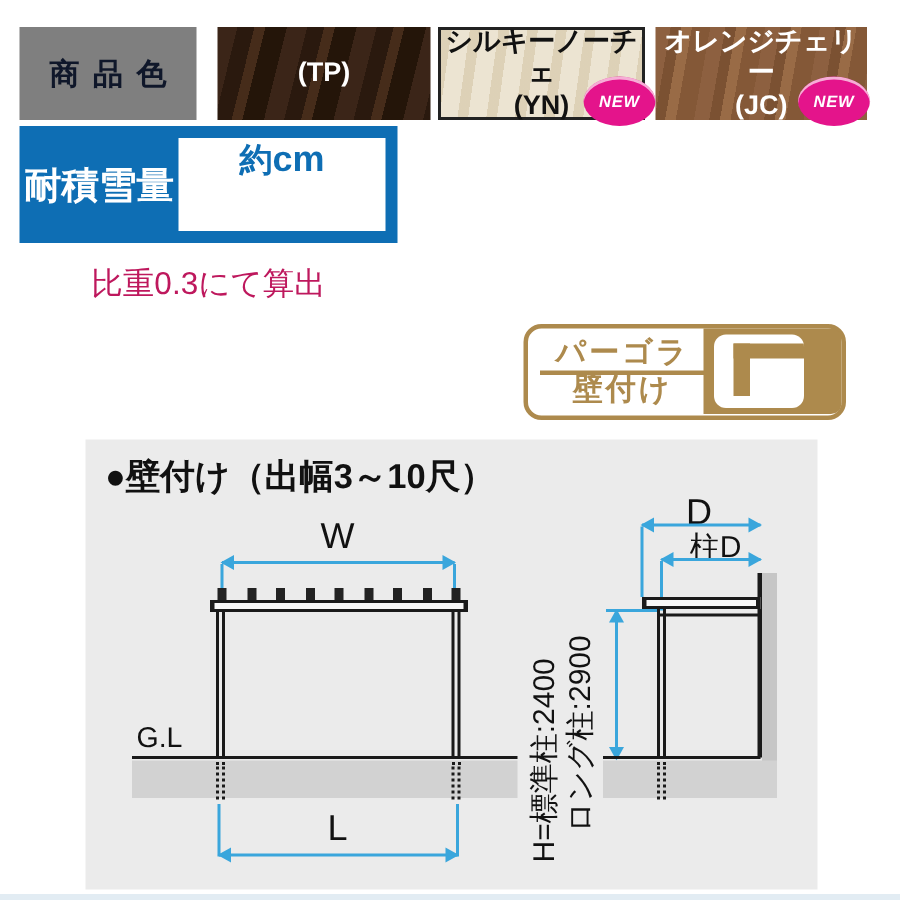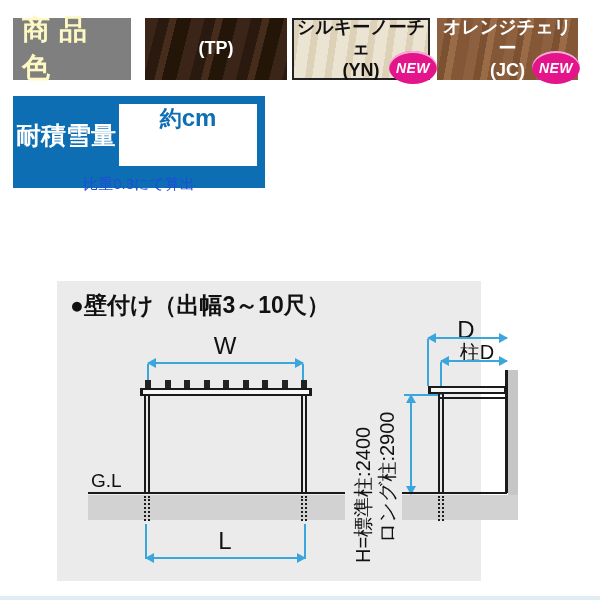--- a/index.html
+++ b/index.html
@@ -8,61 +8,61 @@
     --line:#1a1a1a;
   }
   *{margin:0;padding:0;box-sizing:border-box;}
   html,body{background:#fff;}
   body{font-family:"Liberation Sans","DejaVu Sans",sans-serif;}
   #app{position:relative;width:600px;height:600px;background:#fff;overflow:hidden;}
   .abs{position:absolute;}
 
   
   .label-box{left:13px;top:18px;width:118px;height:62px;background:var(--label-gray);
-    color:#fef9c3;font-size:28px;font-weight:bold;display:flex;align-items:center;justify-content:center;
+    color:#0f172a;font-size:20px;font-weight:bold;display:flex;align-items:center;justify-content:center;
     letter-spacing:9px;padding-left:9px;}
   .swatch{top:18px;height:62px;display:flex;flex-direction:column;align-items:center;justify-content:center;
     font-weight:bold;font-size:18px;line-height:1.2;text-align:center;}
   .swatch-tp{left:145px;width:142px;color:#fff;
     background:repeating-linear-gradient(104deg,#3b2518 0 13px,#2a190e 13px 24px,#462c1a 24px 31px,#241509 31px 45px);}
   .swatch-yn{left:292px;width:138px;color:#111;border:2px solid #222;
     background:#ece4d2;
     background-image:repeating-linear-gradient(98deg,rgba(203,186,150,.45) 0 7px,rgba(0,0,0,0) 7px 19px);}
   .swatch-jc{left:437px;width:141px;color:#fff;
     background:repeating-linear-gradient(100deg,#8d6040 0 10px,#7b5132 10px 17px,#996b46 17px 24px,#845837 24px 36px);}
   .new-badge{width:48px;height:33px;top:51px;background:var(--magenta);border-radius:50%;
-    color:#fff;font-weight:bold;font-style:italic;font-size:14px;letter-spacing:.5px;
+    color:#fff;font-weight:bold;font-style:italic;font-size:11px;letter-spacing:.5px;
     display:flex;align-items:center;justify-content:center;
     box-shadow:inset 0 2px 0 rgba(255,255,255,.65);}
   .new-yn{left:389px;} .new-jc{left:532px;}
 
   
-  .banner{left:13px;top:96px;width:252px;height:92px;background:var(--banner-blue);}
+  .banner{left:13px;top:84px;width:252px;height:78px;background:var(--banner-blue);}
   .banner-label{position:absolute;left:0;top:0;width:106px;height:78px;display:flex;align-items:center;
     justify-content:center;color:#fff;font-size:25px;font-weight:bold;}
   .banner-value{position:absolute;left:106px;top:8px;width:138px;height:62px;background:#fff;
     display:flex;align-items:baseline;justify-content:center;color:var(--banner-blue);font-weight:bold;}
   .v-pre{font-size:22px;} .v-num{font-size:47px;line-height:1;} .v-unit{font-size:24px;} .v-suf{font-size:22px;}
-  .banner-note{left:13px;top:175px;width:252px;text-align:center;font-size:15px;color:#1d4ed8;}
+  .banner-note{left:13px;top:175px;width:252px;text-align:center;font-size:21px;color:#be185d;}
 
   
   .pbadge{left:349px;top:216px;width:215px;height:64px;background:#fff;border:3.5px solid var(--gold);
     border-radius:12px;}
   .pbadge-text{position:absolute;left:6px;top:0;width:114px;height:100%;display:flex;flex-direction:column;
     align-items:center;justify-content:center;color:var(--gold);font-weight:bold;font-size:20px;line-height:1.25;
     letter-spacing:2px;}
   .pbadge-rule{position:absolute;left:8px;top:28px;width:110px;height:2.5px;background:var(--gold);}
   .pbadge-iconbox{position:absolute;right:0;top:0;width:92px;height:57px;background:var(--gold);
     border-radius:0 7px 7px 0;}
   .pbadge-icon-inner{position:absolute;left:7px;top:4px;width:60px;height:49px;background:#fff;border-radius:8px;overflow:hidden;}
   .icon-bar-h{position:absolute;left:21%;right:0;top:13%;height:19%;background:var(--gold);}
   .icon-bar-v{position:absolute;left:21%;top:13%;width:19%;height:70%;background:var(--gold);}
 
   
-  .panel{left:57px;top:281px;width:424px;height:300px;background:var(--panel-gray);}
+  .panel{left:57px;top:293px;width:488px;height:300px;background:var(--panel-gray);}
   .panel .abs{position:absolute;}
   .d-title{left:13px;top:9px;font-size:23px;font-weight:600;color:#111;}
   .dim-label{color:#111;font-weight:500;text-align:center;}
 
   .dim-h{height:2px;background:var(--dim-blue);}
   .dim-h::before{content:"";position:absolute;left:-1px;top:-4px;border-style:solid;
     border-width:5px 9px 5px 0;border-color:transparent var(--dim-blue) transparent transparent;}
   .dim-h::after{content:"";position:absolute;right:-1px;top:-4px;border-style:solid;
     border-width:5px 0 5px 9px;border-color:transparent transparent transparent var(--dim-blue);}
   .dim-v{width:2px;background:var(--dim-blue);}
@@ -109,20 +109,33 @@
 
   <div class="abs banner">
     <div class="banner-label">耐積雪量</div>
     <div class="banner-value">
       <span class="v-pre">約</span>
         <span class="v-unit">cm</span>
     </div>
   </div>
   <div class="abs banner-note">比重0.3にて算出</div>
 
+  <div class="abs pbadge">
+    <div class="pbadge-text">
+      <span>パーゴラ</span>
+      <span>壁付け</span>
+    </div>
+    <div class="pbadge-rule"></div>
+    <div class="pbadge-iconbox">
+      <div class="pbadge-icon-inner">
+        <div class="icon-bar-h"></div>
+        <div class="icon-bar-v"></div>
+      </div>
+    </div>
+  </div>
 
   <div class="abs panel">
     <div class="abs d-title">●壁付け（出幅3～10尺）</div>
 
     <div class="abs dim-label" style="left:152px;top:51px;width:32px;font-size:24px;">W</div>
     <div class="abs ext" style="left:90px;top:83px;width:2px;height:23px;"></div>
     <div class="abs ext" style="left:245px;top:83px;width:2px;height:23px;"></div>
     <div class="abs dim-h" style="left:91px;top:81px;width:155px;"></div>
 
     <div class="abs rafters" style="left:88px;top:99px;width:162px;height:8px;">

